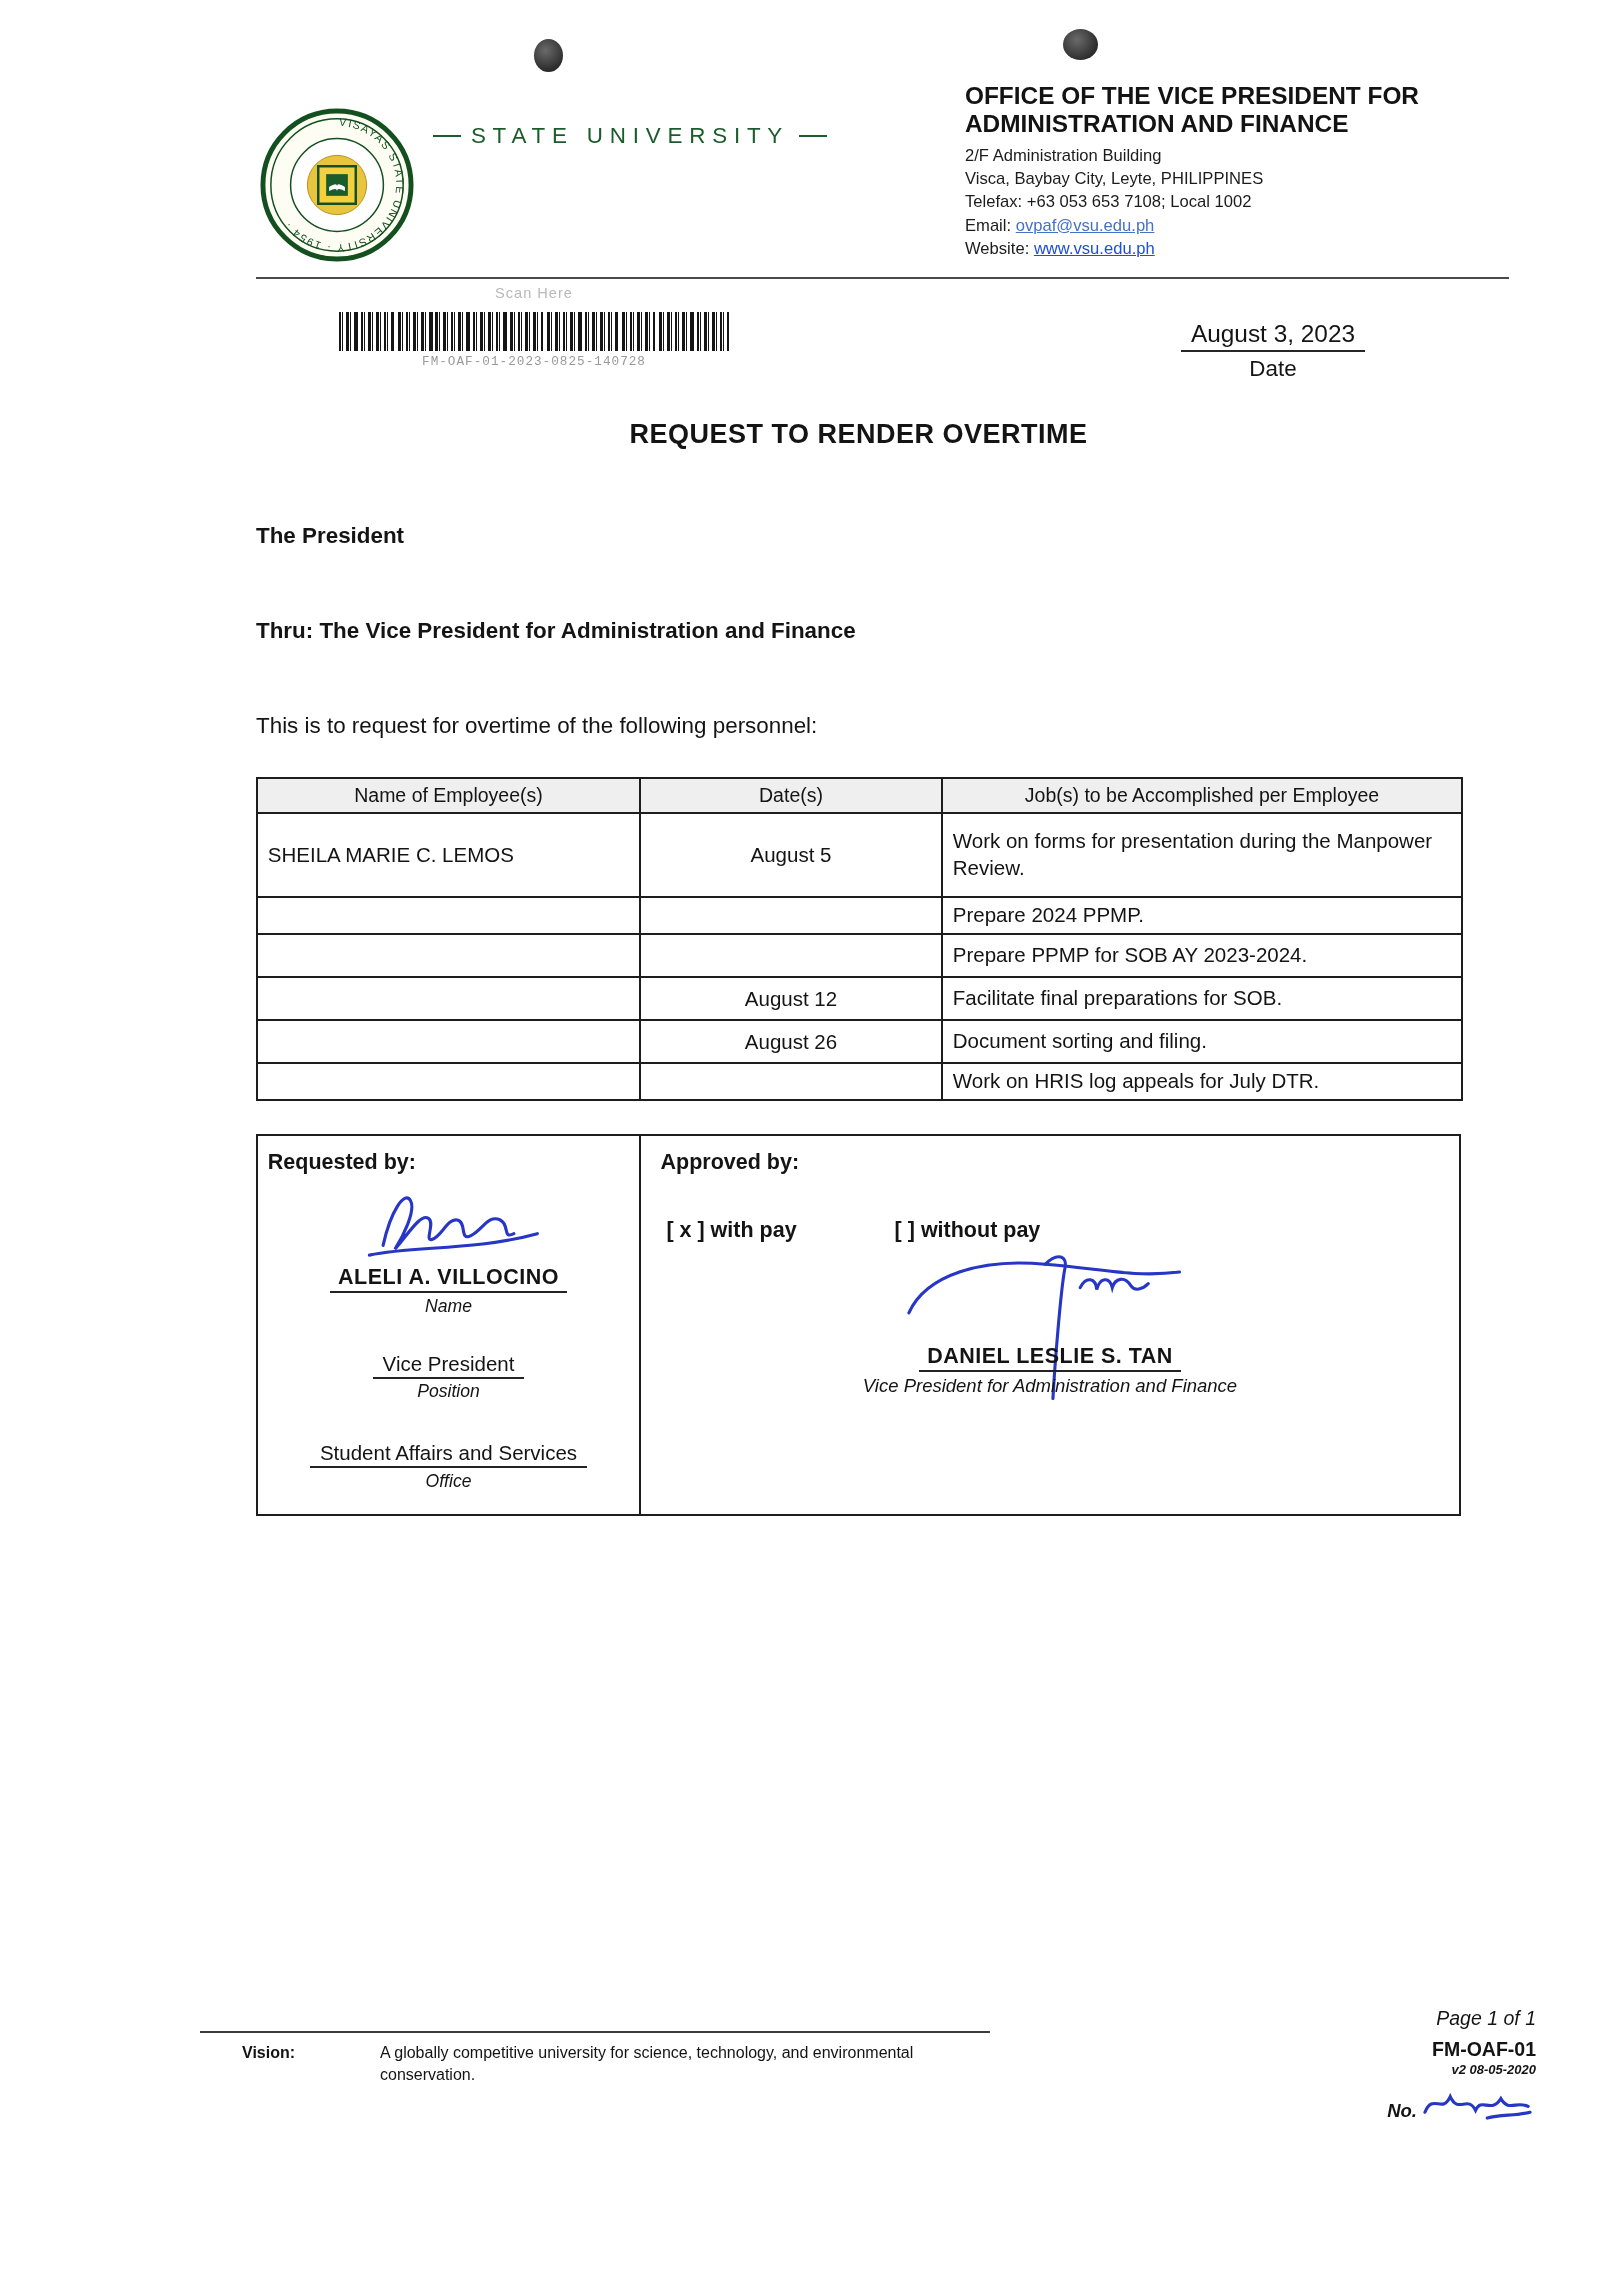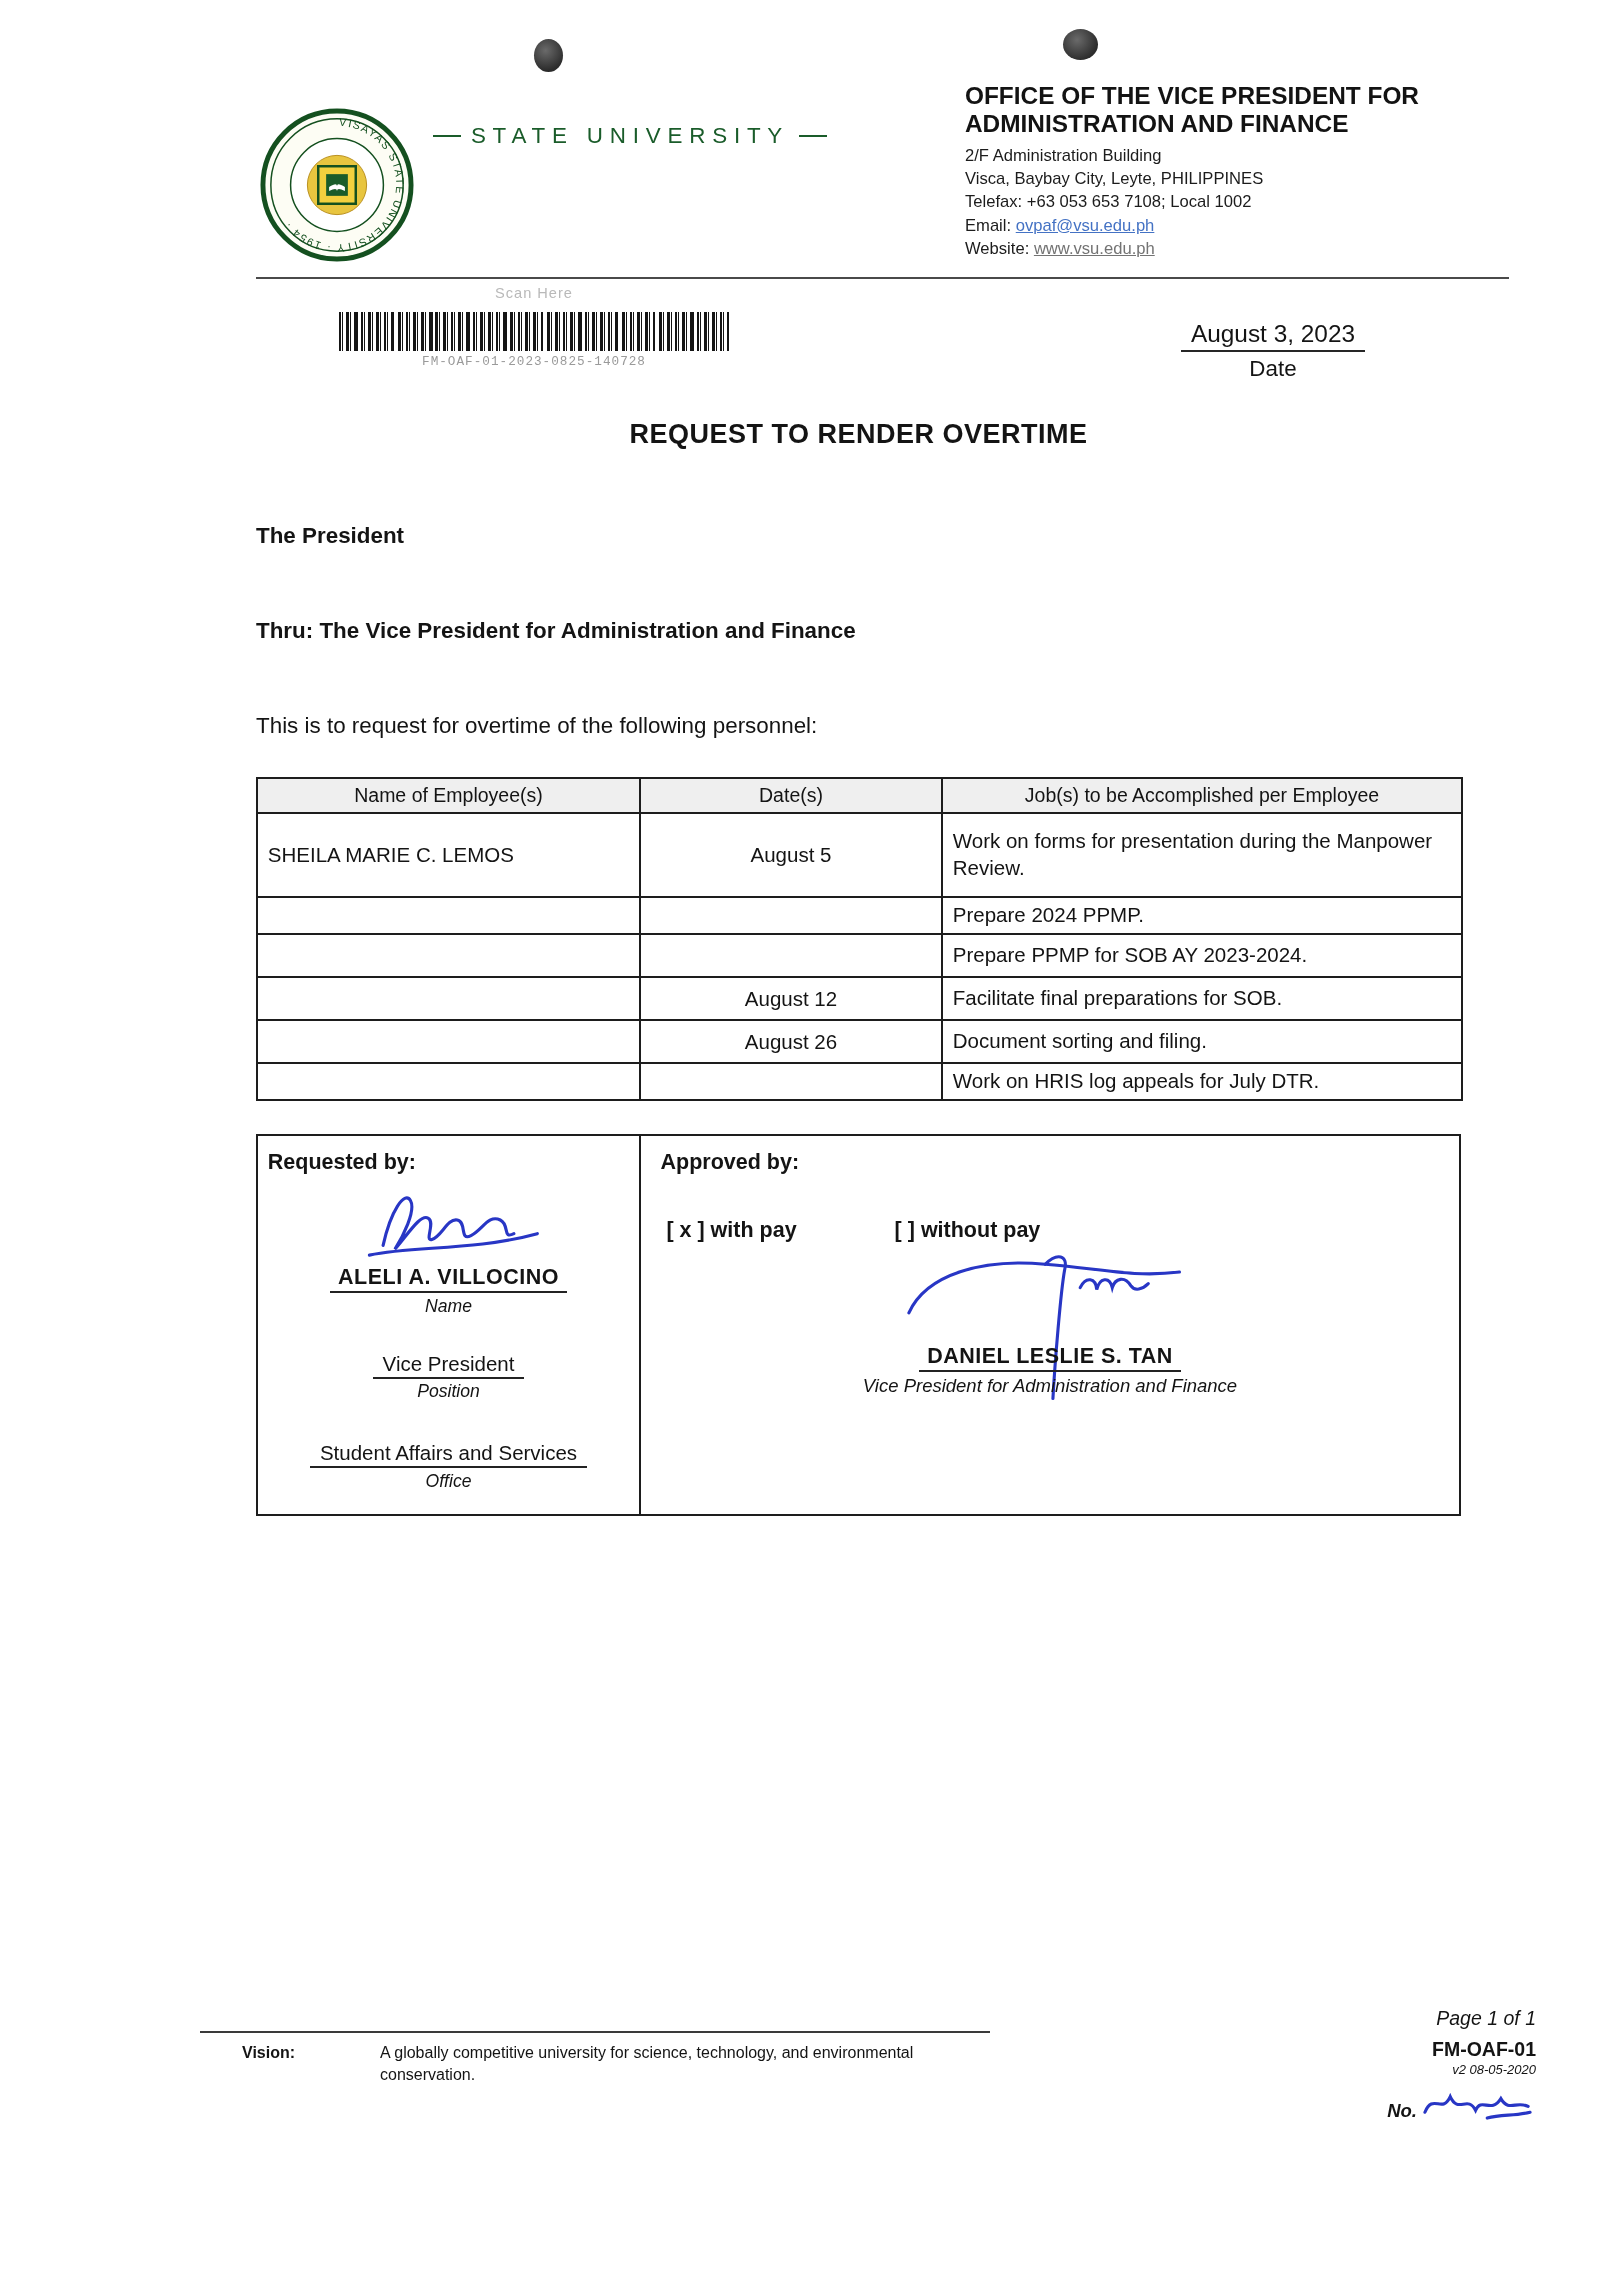--- a/index.html
+++ b/index.html
@@ -23,21 +23,21 @@
   .visayas { font-size:76px; letter-spacing:7.8px; color:#1f1f1f; line-height:1.0; white-space:nowrap; }
   .state-line { display:flex; align-items:center; gap:9.8px; margin-top:7.8px; }
   .state-line .bar { flex:1; height:2px; background:#1a5c2a; }
   .state-text { color:#1a5c2a; font-size:22.4px; letter-spacing:6.8px; white-space:nowrap; }
 
   .office-block { left:965px; top:82px; width:556px; line-height:1.2; }
   .office-title { font-weight:bold; font-size:24.4px; color:#131313; line-height:1.15; }
   .office-addr { font-size:16.6px; margin-top:5.9px; line-height:1.4; color:#1c1c1c; }
   .office-addr .row { white-space:nowrap; }
   a.link-strong { color:#4472c4; text-decoration:underline; }
-  a.link-faded  { color:#737373; text-decoration:underline;margin-top:36px; }
+  a.link-faded  { color:#1d4ed8; text-decoration:underline;margin-top:36px; }
 
   .header-rule { left:256px; top:277px; width:1253px; height:2px; background:#4a4a4a; }
 
   .scan-here { left:339px; top:285px; width:390px; text-align:center;
     color:#b9b9b9; font-size:14.6px; letter-spacing:1px; }
   .barcode { left:339px; top:312px; width:390px; height:39px;
     background:repeating-linear-gradient(90deg,
       #151515 0 2px, #fff 2px 2.9px, #151515 2.9px 3.9px, #fff 3.9px 6.8px,
       #151515 6.8px 9.8px, #fff 9.8px 10.7px, #151515 10.7px 11.7px, #fff 11.7px 14.6px,
       #151515 14.6px 17.6px, #fff 17.6px 18.5px, #151515 18.5px 19.5px, #fff 19.5px 22.4px); }
@@ -97,21 +97,21 @@
   
   .footer-rule { left:200px; top:2031px; width:790px; height:2px; background:#3a3a3a; }
   .footer-grid { left:242px; top:2042px; width:780px; font-size:16px; line-height:1.4; }
   .footer-row { display:flex; }
   .footer-label { width:138px; font-weight:bold; flex:0 0 138px; }
   .footer-text { max-width:624px; }
   .footer-right { left:1297px; top:2007px; width:239px; display:flex;
     flex-direction:column; align-items:flex-end; }
   .page-of { font-style:italic; font-size:19.5px; }
   .form-code { font-weight:bold; font-size:19.5px; margin-top:7.8px; }
-  .form-version { font-style:italic; font-size:13px; margin-top:1px; }
+  .form-version { font-style:italic; font-size:13px; margin-top:1px;font-weight:bold; }
   .no-row { display:flex; align-items:flex-end; margin-top:7.8px; }
   .no-label { font-weight:bold; font-style:italic; font-size:18.5px; margin-right:2px; }
 </style>
 </head>
 <body>
 
 <div class="page">
 
   <div class="punch-dot dot-1"></div>
   <div class="punch-dot dot-2"></div>

